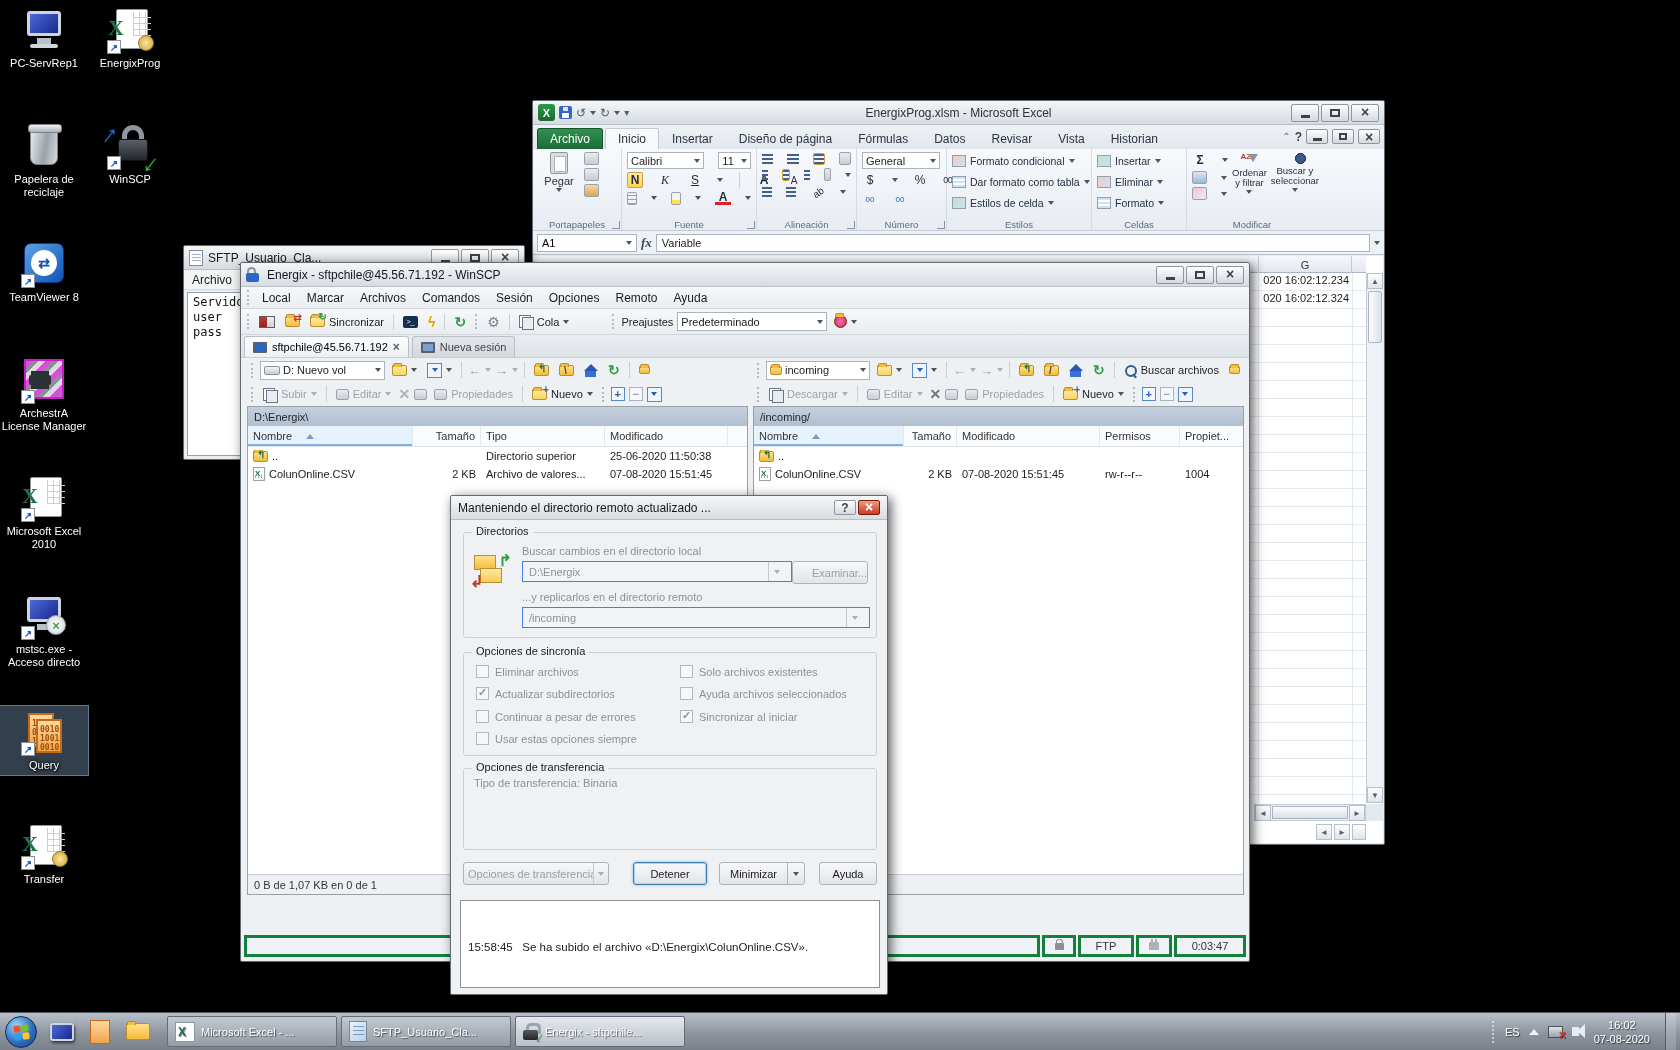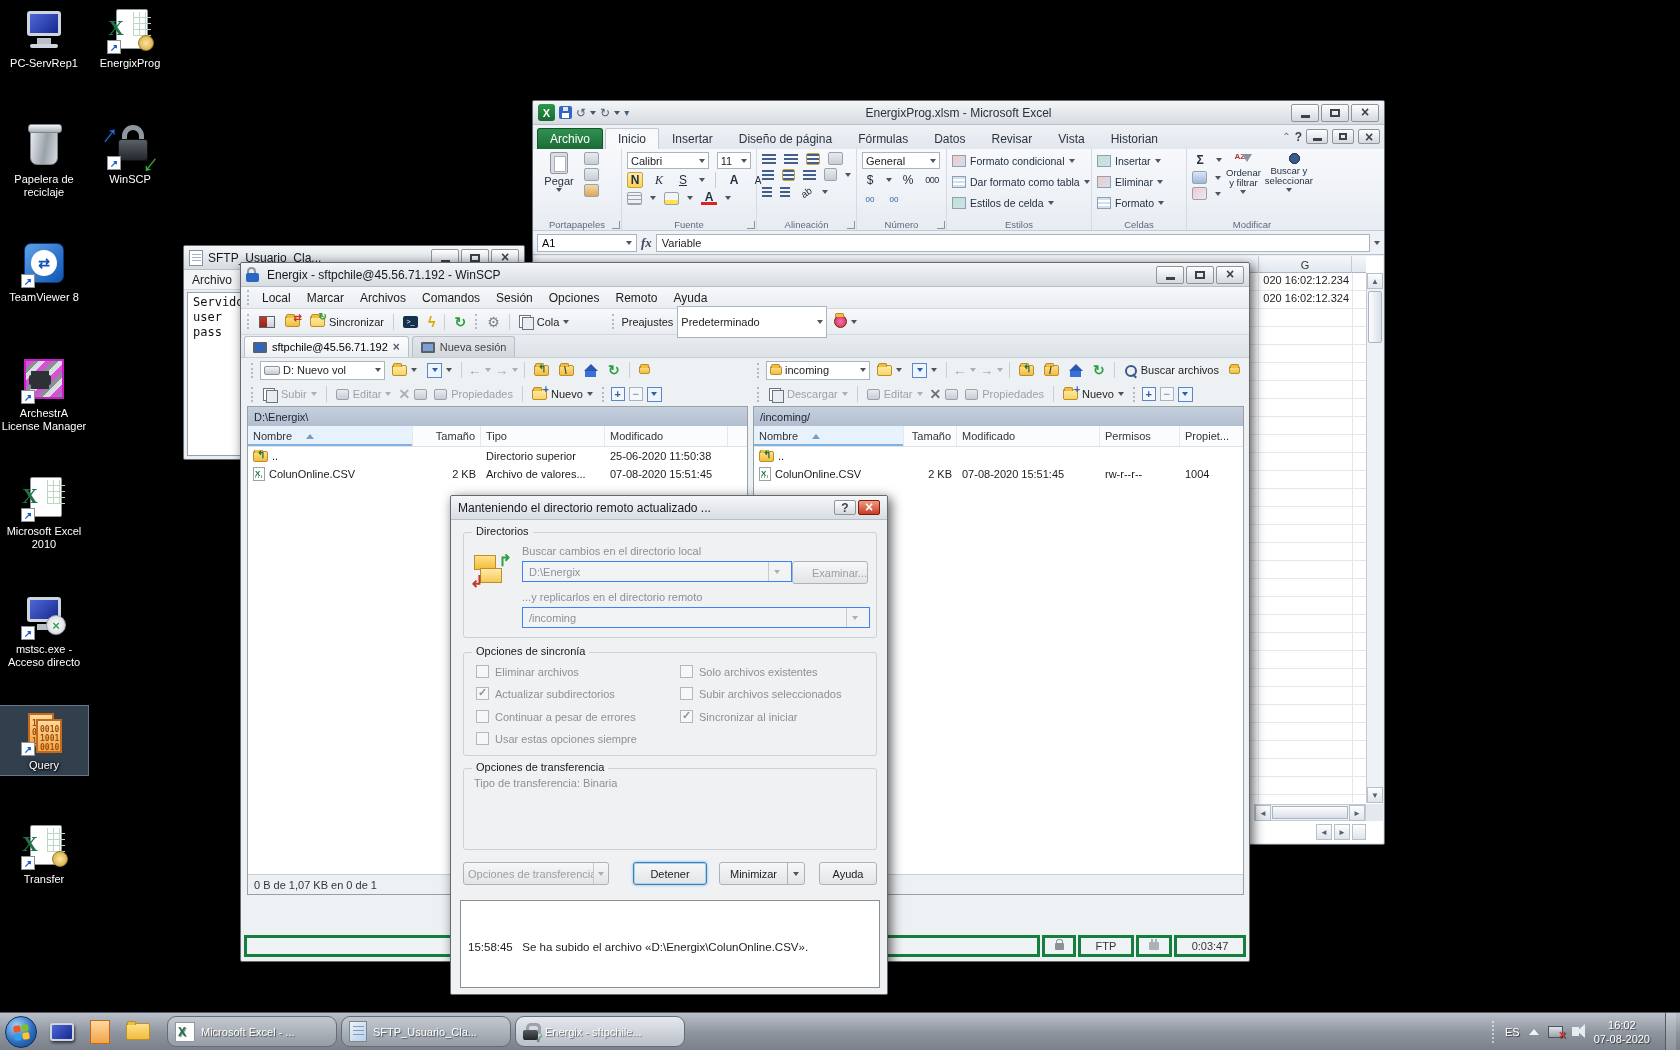--- a/index.html
+++ b/index.html
@@ -62,21 +62,21 @@
 .floppy::after{content:"";position:absolute;left:4px;top:1px;width:5px;height:4px;background:#dfe7f2;}
 .xtabs{height:24px;display:flex;align-items:flex-end;background:linear-gradient(#eef1f5,#e2e7ee);padding-left:4px;position:relative;}
 .xtab{padding:3px 12px;font-size:12px;color:#2b3442;border:1px solid transparent;border-bottom:none;}
 .xtab.file{background:linear-gradient(#2f9150,#1c6b38);color:#fff;border-radius:3px 3px 0 0;margin-right:2px;border-color:#15542b;}
 .xtab.on{background:#f7f9fb;border-color:#c2c9d2;border-radius:2px 2px 0 0;}
 .ribbon{height:82px;background:linear-gradient(#f7f9fc,#eef1f6 60%,#e7ecf2);border-bottom:1px solid #c5ccd5;display:flex;}
 .rgrp{position:relative;border-right:1px solid #d5dbe3;padding:3px 5px 13px 5px;display:flex;gap:4px;align-items:flex-start;}
 .glabel{position:absolute;bottom:0;left:0;right:0;text-align:center;font-size:9.5px;color:#5f6b7a;}
 .lau{position:absolute;right:1px;bottom:1px;width:8px;height:8px;border-right:1px solid #8a93a0;border-bottom:1px solid #8a93a0;}
 .gcol{display:flex;flex-direction:column;gap:3px;}
-.rrow{display:flex;align-items:center;gap:8px;}
+.rrow{display:flex;align-items:center;gap:14px;}
 .rcombo{background:#fff;border:1px solid #abb5c0;height:17px;font-size:11px;display:flex;align-items:center;padding:0 3px;gap:3px;color:#222;}
 .dd{width:0;height:0;border-left:3px solid transparent;border-right:3px solid transparent;border-top:4px solid #4e5560;flex:none;}
 .dd.dis{border-top-color:#a9b0b7;}
 .fbtn{min-width:16px;height:16px;display:flex;align-items:center;justify-content:center;font-size:12px;color:#243142;}
 .hl{background:linear-gradient(#ffeaa9,#ffd34e);border:1px solid #c8a43e;border-radius:2px;}
 .li{width:14px;height:10px;background:repeating-linear-gradient(#44608a 0 2px,transparent 2px 4px);}
 .bigbtn{width:42px;display:flex;flex-direction:column;align-items:center;font-size:11px;color:#243142;gap:1px;}
 .clip{width:18px;height:22px;background:#d8dde3;border:1px solid #8f969e;border-radius:2px;position:relative;}
 .clip::before{content:"";position:absolute;left:3px;top:3px;width:10px;height:14px;background:#fff;border:1px solid #aab2ba;}
 .mini{width:15px;height:13px;background:linear-gradient(#e8ecf0,#c7cdd4);border:1px solid #9aa2ab;border-radius:2px;}
@@ -195,21 +195,21 @@
 .kuicon .f2{position:absolute;left:6px;top:13px;width:22px;height:15px;background:linear-gradient(#ffe9a9,#f6ca55);border:1px solid #b98f2f;}
 .kuicon .a1{position:absolute;right:-2px;top:-4px;color:#2f9e44;font-weight:bold;font-size:16px;}
 .kuicon .a2{position:absolute;left:-4px;bottom:-6px;color:#c23b2a;font-weight:bold;font-size:16px;}
 
 
 .taskbar{position:absolute;left:0;top:1012px;width:1680px;height:38px;background:linear-gradient(#bac0c9,#8e949d 55%,#7a8089);border-top:1px solid #565b61;display:flex;align-items:center;z-index:50;}
 .orb{width:32px;height:32px;border-radius:50%;margin:0 6px 0 5px;background:radial-gradient(circle at 35% 30%,#9fd4f5,#2f6fc0 55%,#123f7e);border:1px solid #0d2f60;position:relative;flex:none;}
 .orb .flag{position:absolute;left:8px;top:8px;width:15px;height:15px;transform:rotate(-8deg);display:grid;grid-template-columns:7px 7px;grid-template-rows:7px 7px;gap:1px;}
 .orb .flag b{border-radius:2px;}
 .pin{width:28px;height:28px;margin:0 5px;display:flex;align-items:center;justify-content:center;flex:none;}
-.tkb{width:170px;height:31px;margin:0 2px;border:1px solid #666c73;border-radius:9px;background:linear-gradient(#c3c9d1,#969ca5);display:flex;align-items:center;gap:6px;padding:0 7px;color:#fff;font-size:11px;text-shadow:1px 1px 1px rgba(0,0,0,.55);white-space:nowrap;overflow:hidden;}
+.tkb{width:170px;height:31px;margin:0 2px;border:1px solid #666c73;border-radius:2px;background:linear-gradient(#c3c9d1,#969ca5);display:flex;align-items:center;gap:6px;padding:0 7px;color:#fff;font-size:11px;text-shadow:1px 1px 1px rgba(0,0,0,.55);white-space:nowrap;overflow:hidden;}
 .tkb.active{background:linear-gradient(#e6eaef,#b9bfc7);}
 .mini-xl{width:20px;height:20px;background:#fff;border:1px solid #8f969d;position:relative;flex:none;}
 .mini-xl::before{content:"X";position:absolute;left:2px;top:2px;color:#1f7245;font-weight:bold;font-size:12px;}
 .mini-np{width:18px;height:21px;background:linear-gradient(135deg,#eef4fa,#bcd2e8);border:1px solid #7d8globally;}
 .mini-np{width:18px;height:21px;background:linear-gradient(135deg,#eef4fa,#b7cfe8);border:1px solid #7d858d;position:relative;flex:none;}
 .mini-np::before{content:"";position:absolute;left:3px;top:4px;width:11px;height:12px;background:repeating-linear-gradient(#7d9cc0 0 1px,transparent 1px 4px);}
 .mini-lock{width:16px;height:18px;position:relative;flex:none;}
 .mini-lock::before{content:"";position:absolute;left:3px;top:0;width:9px;height:8px;border:3px solid #9aa2aa;border-bottom:none;border-radius:5px 5px 0 0;}
 .mini-lock::after{content:"";position:absolute;left:0;top:7px;width:15px;height:10px;background:linear-gradient(#555b61,#202428);border-radius:2px;}
 .mini-lock .ga{position:absolute;right:-4px;bottom:-3px;color:#3fae49;font-weight:bold;font-size:13px;transform:rotate(38deg);}
@@ -660,21 +660,21 @@
           <span class="i-gear">⚙</span>
         </div>
       <span class="sep"></span>
       <div class="tbtn">
           <span class="i-queue"></span>
           <span>Cola</span>
           <span class="dd"></span>
         </div>
       <div class="grip" style="margin-left:36px;"></div>
       <span style="font-size:11px;color:#222;">Preajustes</span>
-      <div class="rcombo" style="width:150px;height:32px;justify-content:space-between;">
+      <div class="rcombo" style="width:150px;height:19px;justify-content:space-between;">
           <span style="flex:1;">Predeterminado</span>
           <span class="dd"></span>
         </div>
       <div class="tbtn">
           <span class="i-fold" style="border-radius:50%;width:13px;height:13px;background:radial-gradient(#f6c, #c23b2a);border-color:#7e1a08;"></span>
           <span class="dd"></span>
         </div>
     </div>
     <div style="display:flex;align-items:flex-end;height:23px;background:linear-gradient(#e9edf1,#dde2e7);border-bottom:1px solid #c9ced4;padding:0 3px;gap:3px;">
       <div class="wtab">
@@ -1028,21 +1028,21 @@
       <div class="cbrow" style="left:12px;top:79px;">
           <span class="cb"></span>
           <span class="glab">Usar estas opciones siempre</span>
         </div>
       <div class="cbrow" style="left:216px;top:12px;">
           <span class="cb"></span>
           <span class="glab">Solo archivos existentes</span>
         </div>
       <div class="cbrow" style="left:216px;top:34px;">
           <span class="cb"></span>
-          <span class="glab">Subir archivos seleccionados</span>
+          <span class="glab">Ayuda archivos seleccionados</span>
         </div>
       <div class="cbrow" style="left:216px;top:57px;">
           <span class="cb on"></span>
           <span class="glab">Sincronizar al iniciar</span>
         </div>
     </div>
 
     <div class="grp" style="left:12px;top:272px;width:414px;height:82px;">
       <span class="leg">Opciones de transferencia</span>
       <div class="glab" style="position:absolute;left:10px;top:8px;">Tipo de transferencia: Binaria</div>

